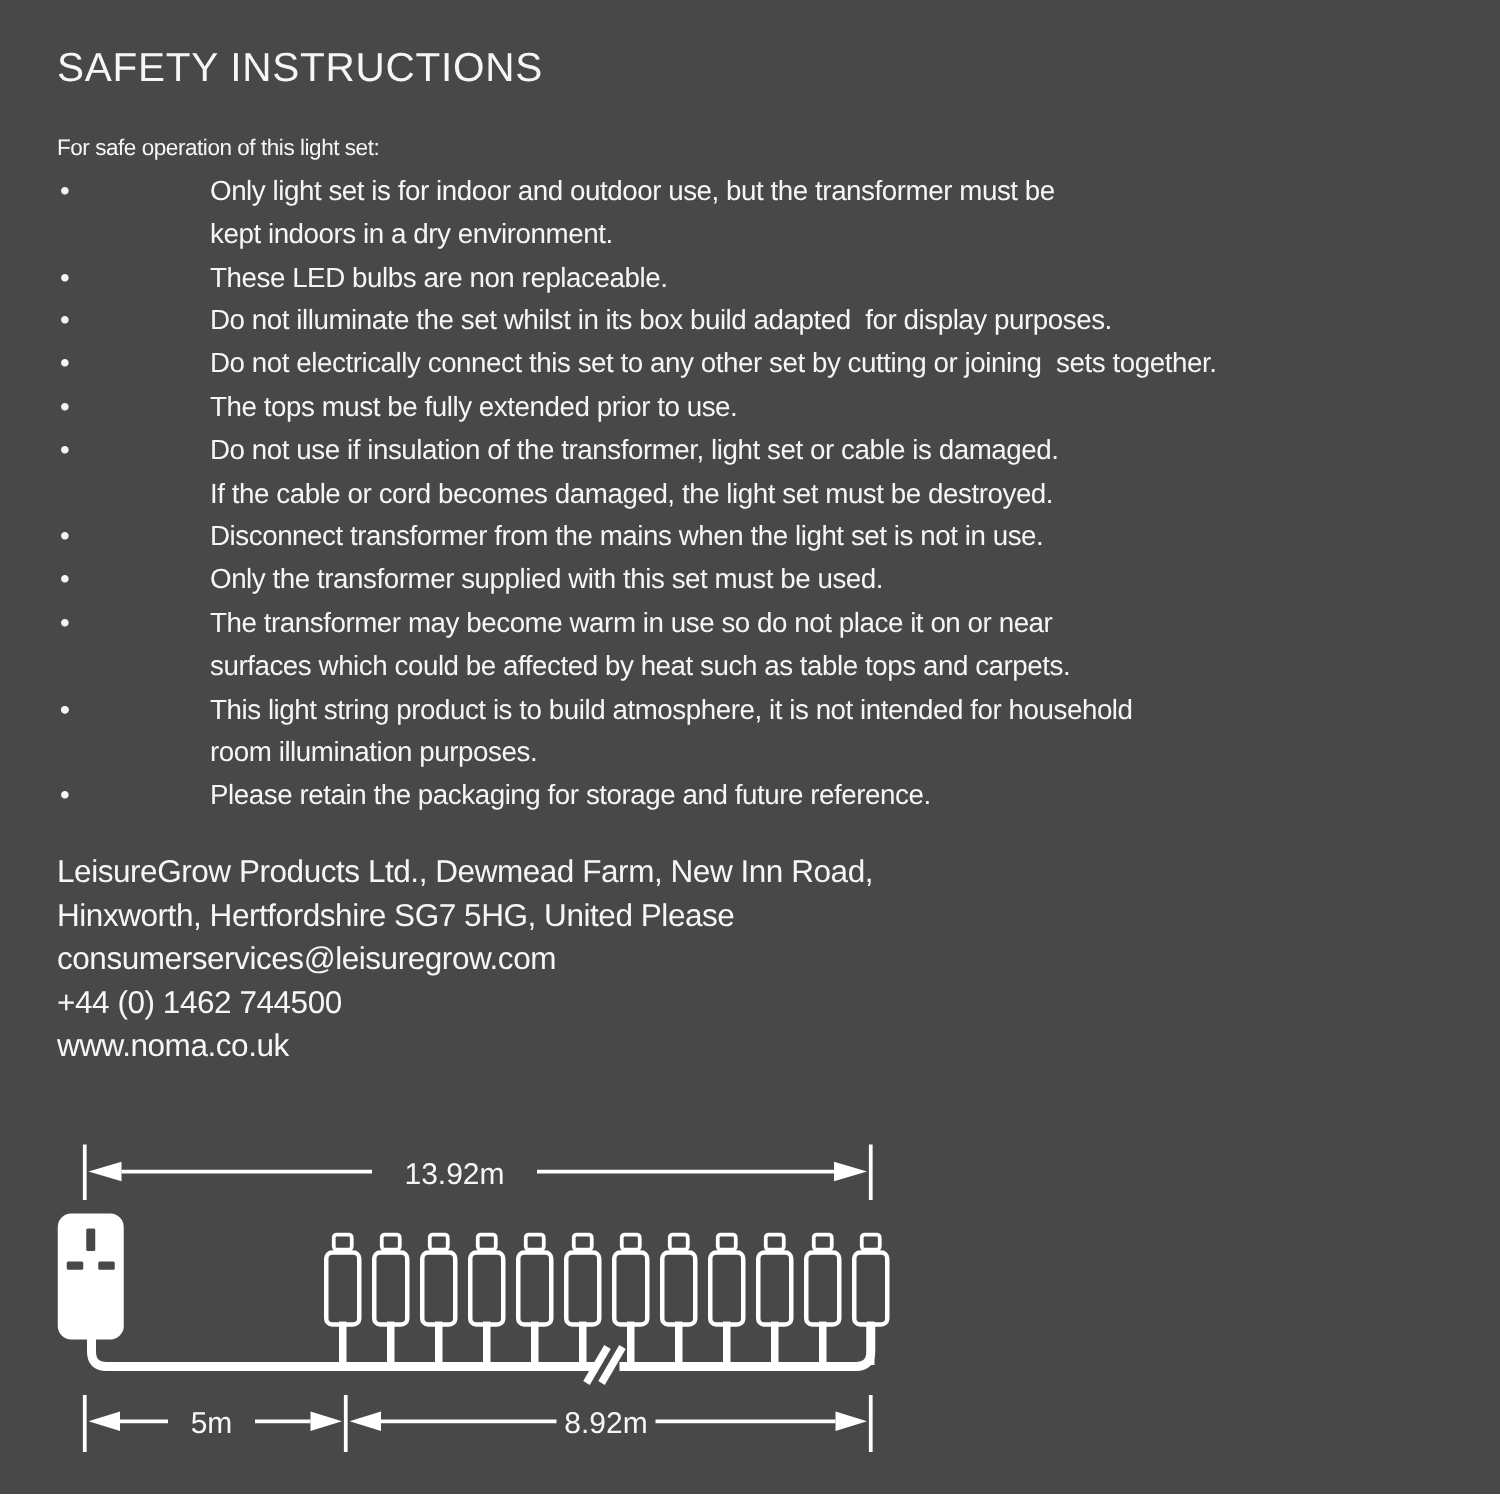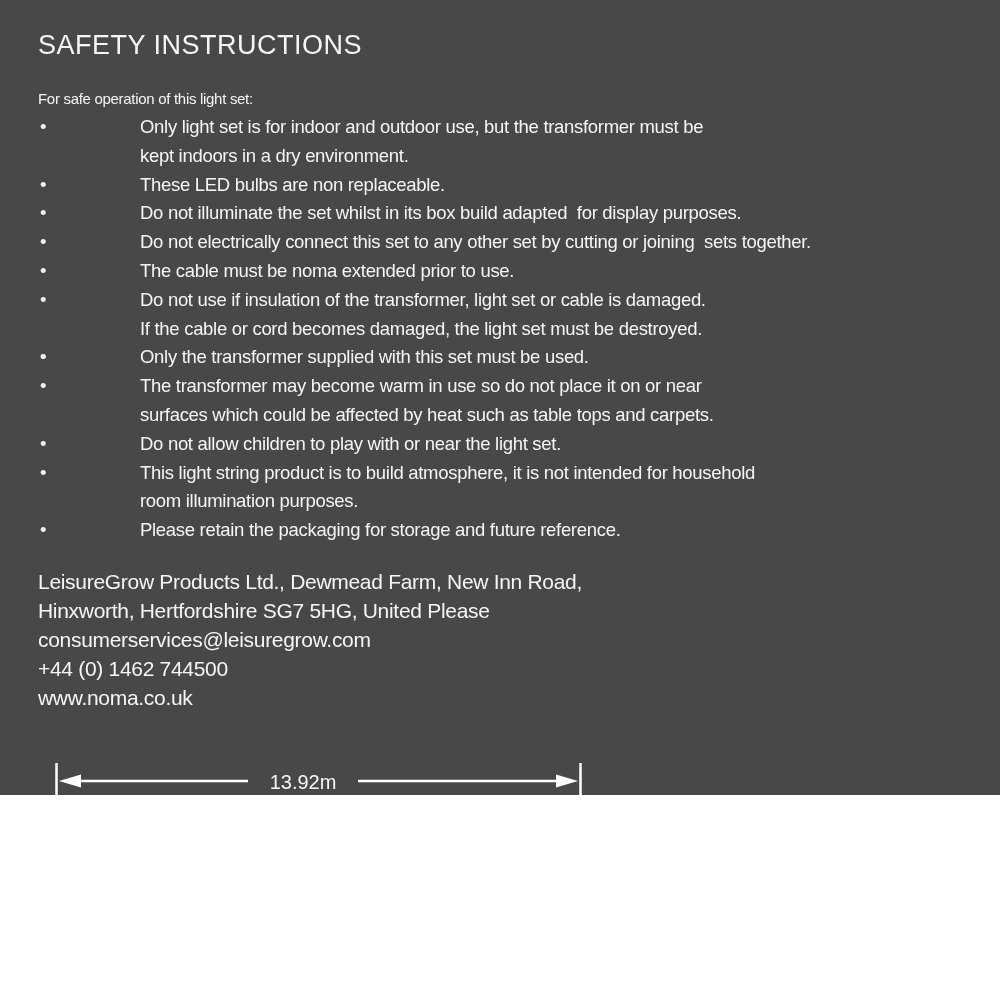--- a/index.html
+++ b/index.html
@@ -1,19 +1,19 @@
 <!DOCTYPE html>
 <html style="--bg: #484848; --text: #f6f6f6; --diag: #ffffff;"><head>
 <meta charset="utf-8">
 <style>
   html,body{margin:0;padding:0;}
   body{font-family:"Liberation Sans","DejaVu Sans",sans-serif;}
   .page{
     position:relative;
-    width:1000px;height:795px;
+    width:1000px;height:996px;
     background:var(--bg,#484848);
     color:var(--text,#f6f6f6);
     overflow:hidden;
   }
   .content{
     position:absolute;left:38px;top:30px;right:36px;
   }
   .title{
     font-size:27px;font-weight:400;letter-spacing:.5px;
     line-height:30px;margin:0 0 24px 0;
@@ -61,28 +61,28 @@
     <h1 class="title">SAFETY INSTRUCTIONS</h1>
 
     <div class="intro">For safe operation of this light set:</div>
 
     <ul class="safety">
       <li><span class="dot">•</span><span class="btext">Only light set is for indoor and outdoor use, but the transformer must be
 kept indoors in a dry environment.</span></li>
       <li><span class="dot">•</span><span class="btext">These LED bulbs are non replaceable.</span></li>
       <li><span class="dot">•</span><span class="btext">Do not illuminate the set whilst in its box build adapted  for display purposes.</span></li>
       <li><span class="dot">•</span><span class="btext">Do not electrically connect this set to any other set by cutting or joining  sets together.</span></li>
-      <li><span class="dot">•</span><span class="btext">The cable must be noma extended prior to use.</span></li>
+      <li><span class="dot">•</span><span class="btext">The tops must be fully extended prior to use.</span></li>
       <li><span class="dot">•</span><span class="btext">Do not use if insulation of the transformer, light set or cable is damaged.
 If the cable or cord becomes damaged, the light set must be destroyed.</span></li>
-      <li><span class="dot">•</span></li>
+      <li><span class="dot">•</span><span class="btext">Disconnect transformer from the mains when the light set is not in use.</span></li>
       <li><span class="dot">•</span><span class="btext">Only the transformer supplied with this set must be used.</span></li>
       <li><span class="dot">•</span><span class="btext">The transformer may become warm in use so do not place it on or near
 surfaces which could be affected by heat such as table tops and carpets.</span></li>
-      <li><span class="dot">•</span><span class="btext">Do not allow children to play with or near the light set.</span></li>
+      <li><span class="dot">•</span></li>
       <li><span class="dot">•</span><span class="btext">This light string product is to build atmosphere, it is not intended for household
 room illumination purposes.</span></li>
       <li><span class="dot">•</span><span class="btext">Please retain the packaging for storage and future reference.</span></li>
     </ul>
 
     <div class="contact">
       <div>LeisureGrow Products Ltd., Dewmead Farm, New Inn Road,</div>
       <div>Hinxworth, Hertfordshire SG7 5HG, United Please</div>
       <div>consumerservices@leisuregrow.com</div>
       <div>+44 (0) 1462 744500</div>

